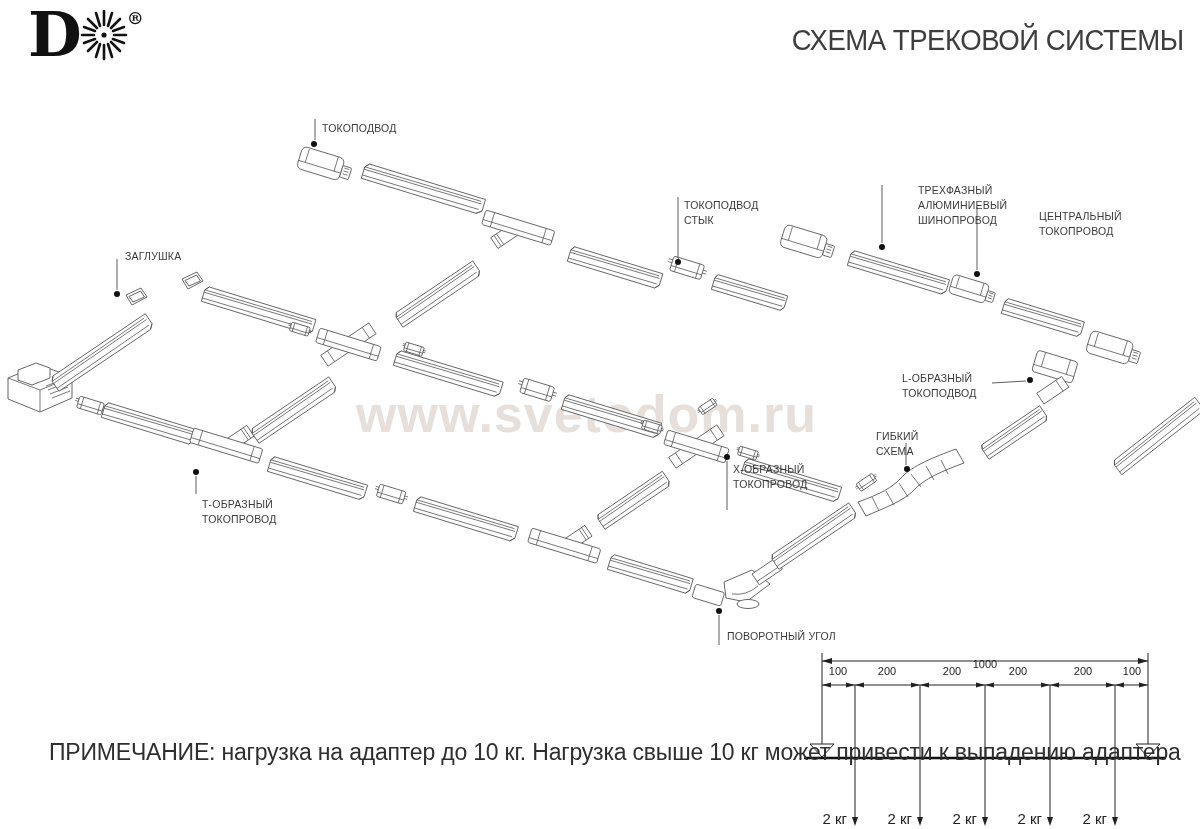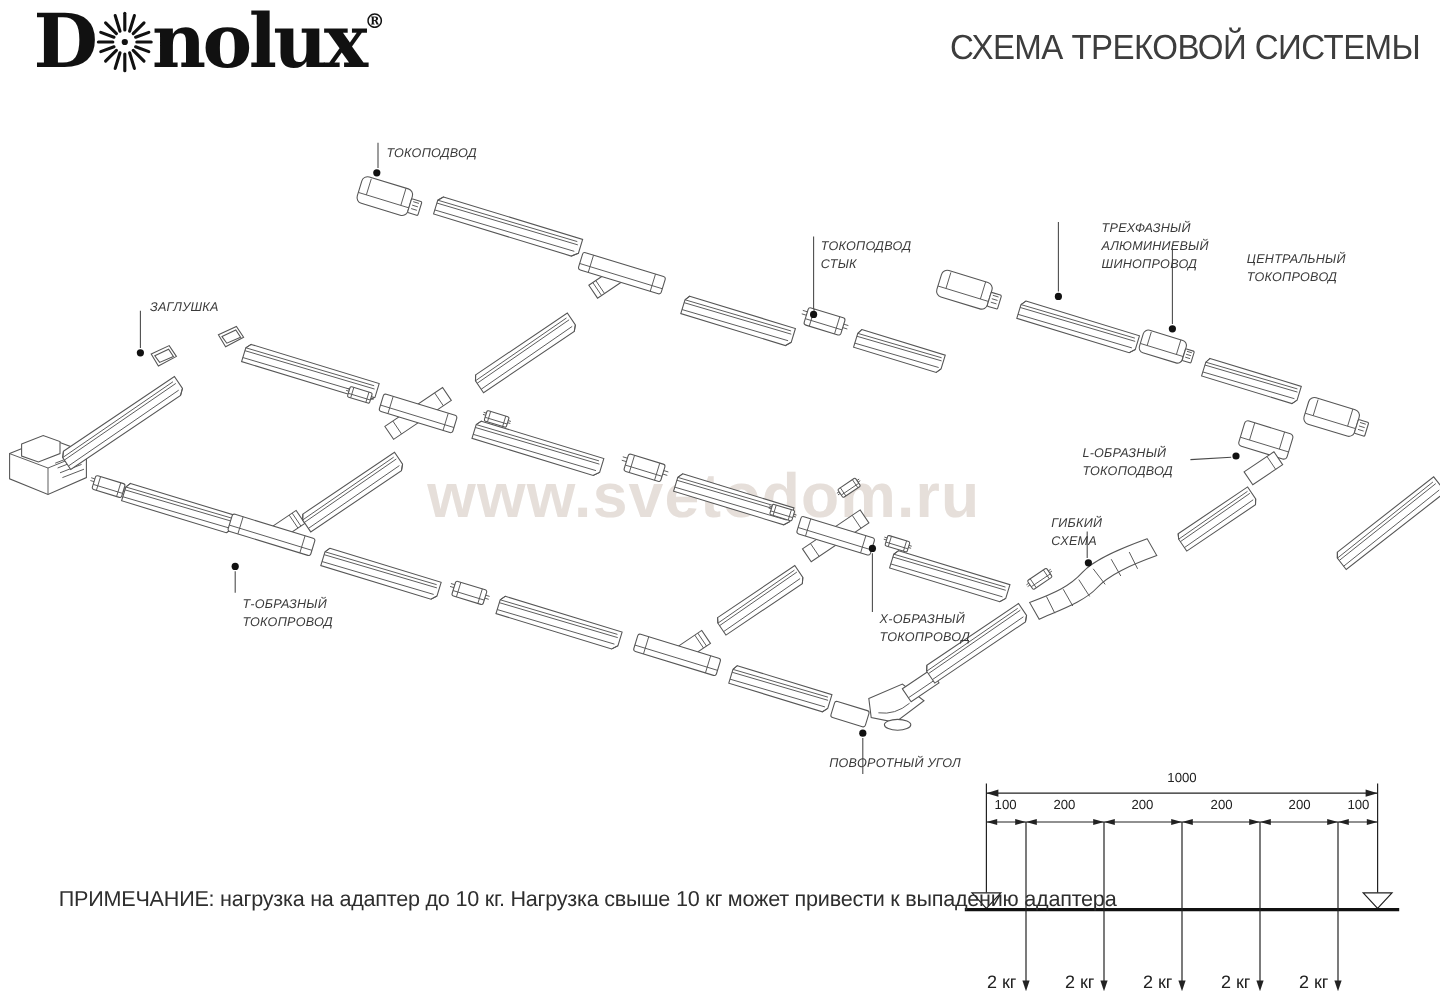--- a/index.html
+++ b/index.html
@@ -26,24 +26,24 @@
   .s{fill:none;stroke:#565656;stroke-width:0.8;}
   .ldr{stroke:#4a4a4a;stroke-width:0.9;}
   .dot{fill:#111;stroke:none;}
   .dim{stroke:#222;stroke-width:1;fill:none;}
   .dimf{fill:#222;stroke:none;}
   .tri{fill:#fff;stroke:#222;stroke-width:1;}
   .beam{stroke:#111;stroke-width:2.6;}
 
   
   .lbl{position:absolute;z-index:3;font-size:10.5px;line-height:15px;color:#3a3a3a;
-       letter-spacing:0.2px;white-space:nowrap;font-style:italic;}
+       letter-spacing:0.2px;white-space:nowrap;}
   .dimtxt{position:absolute;z-index:3;font-size:11px;color:#222;text-align:center;}
   .loadtxt{position:absolute;z-index:3;font-size:15px;color:#222;text-align:right;width:36px;}
-  .note{position:absolute;left:49px;top:739px;z-index:3;font-size:18px;color:#2e2e2e;
+  .note{position:absolute;left:49px;top:739px;z-index:3;font-size:23px;color:#2e2e2e;
         letter-spacing:-0.2px;white-space:nowrap;}
 </style>
 </head>
 <body>
 
 <div class="page">
 
   <div class="logo">
     <span class="logo-ch">D</span>
     <svg class="burst" viewBox="-26 -28 52 56">
@@ -60,21 +60,20 @@
           <line x1="4" y1="9" x2="8" y2="22"></line>
         <line x1="-9" y1="-4" x2="-20" y2="-8"></line>
           <line x1="9" y1="4" x2="20" y2="8"></line>
         <line x1="-9" y1="4" x2="-20" y2="8"></line>
           <line x1="9" y1="-4" x2="20" y2="-8"></line>
         <line x1="-4" y1="9" x2="-8" y2="22"></line>
           <line x1="4" y1="-9" x2="8" y2="-22"></line>
       </g>
       <circle cx="0" cy="0" r="2.6" fill="#111"></circle>
     </svg>
-    <span class="logo-ch">nolux</span>
     <span class="logo-reg">®</span>
   </div>
 
   <div class="title">СХЕМА ТРЕКОВОЙ СИСТЕМЫ</div>
 
   <div class="watermark">www.svetodom.ru</div>
 
   <svg id="diagram" width="1200" height="829" viewBox="0 0 1200 829">
     <defs>
       <g id="rail">
@@ -292,29 +291,29 @@
     <div>ТОКОПОДВОД</div>
   </div>
   <div class="lbl" style="left:876px;top:429px;">
     <div>ГИБКИЙ</div>
     <div>СХЕМА</div>
   </div>
   <div class="lbl" style="left:202px;top:497px;">
     <div>Т-ОБРАЗНЫЙ</div>
     <div>ТОКОПРОВОД</div>
   </div>
-  <div class="lbl" style="left:733px;top:509px;">
+  <div class="lbl" style="left:733px;top:462px;">
     <div>Х-ОБРАЗНЫЙ</div>
     <div>ТОКОПРОВОД</div>
   </div>
-  <div class="lbl" style="left:691px;top:629px;text-align:center;">
+  <div class="lbl" style="left:727px;top:629px;text-align:center;">
     <div>ПОВОРОТНЫЙ УГОЛ</div>
   </div>
 
-  <div class="dimtxt" style="left:967px;top:643px;width:36px;">1000</div>
+  <div class="dimtxt" style="left:967px;top:658px;width:36px;">1000</div>
   <div class="dimtxt" style="left:823px;top:665px;width:30px;">100</div>
   <div class="dimtxt" style="left:872px;top:665px;width:30px;">200</div>
   <div class="dimtxt" style="left:937px;top:665px;width:30px;">200</div>
   <div class="dimtxt" style="left:1003px;top:665px;width:30px;">200</div>
   <div class="dimtxt" style="left:1068px;top:665px;width:30px;">200</div>
   <div class="dimtxt" style="left:1117px;top:665px;width:30px;">100</div>
 
   <div class="loadtxt" style="left:811px;top:810px;">2 кг</div>
   <div class="loadtxt" style="left:876px;top:810px;">2 кг</div>
   <div class="loadtxt" style="left:941px;top:810px;">2 кг</div>

